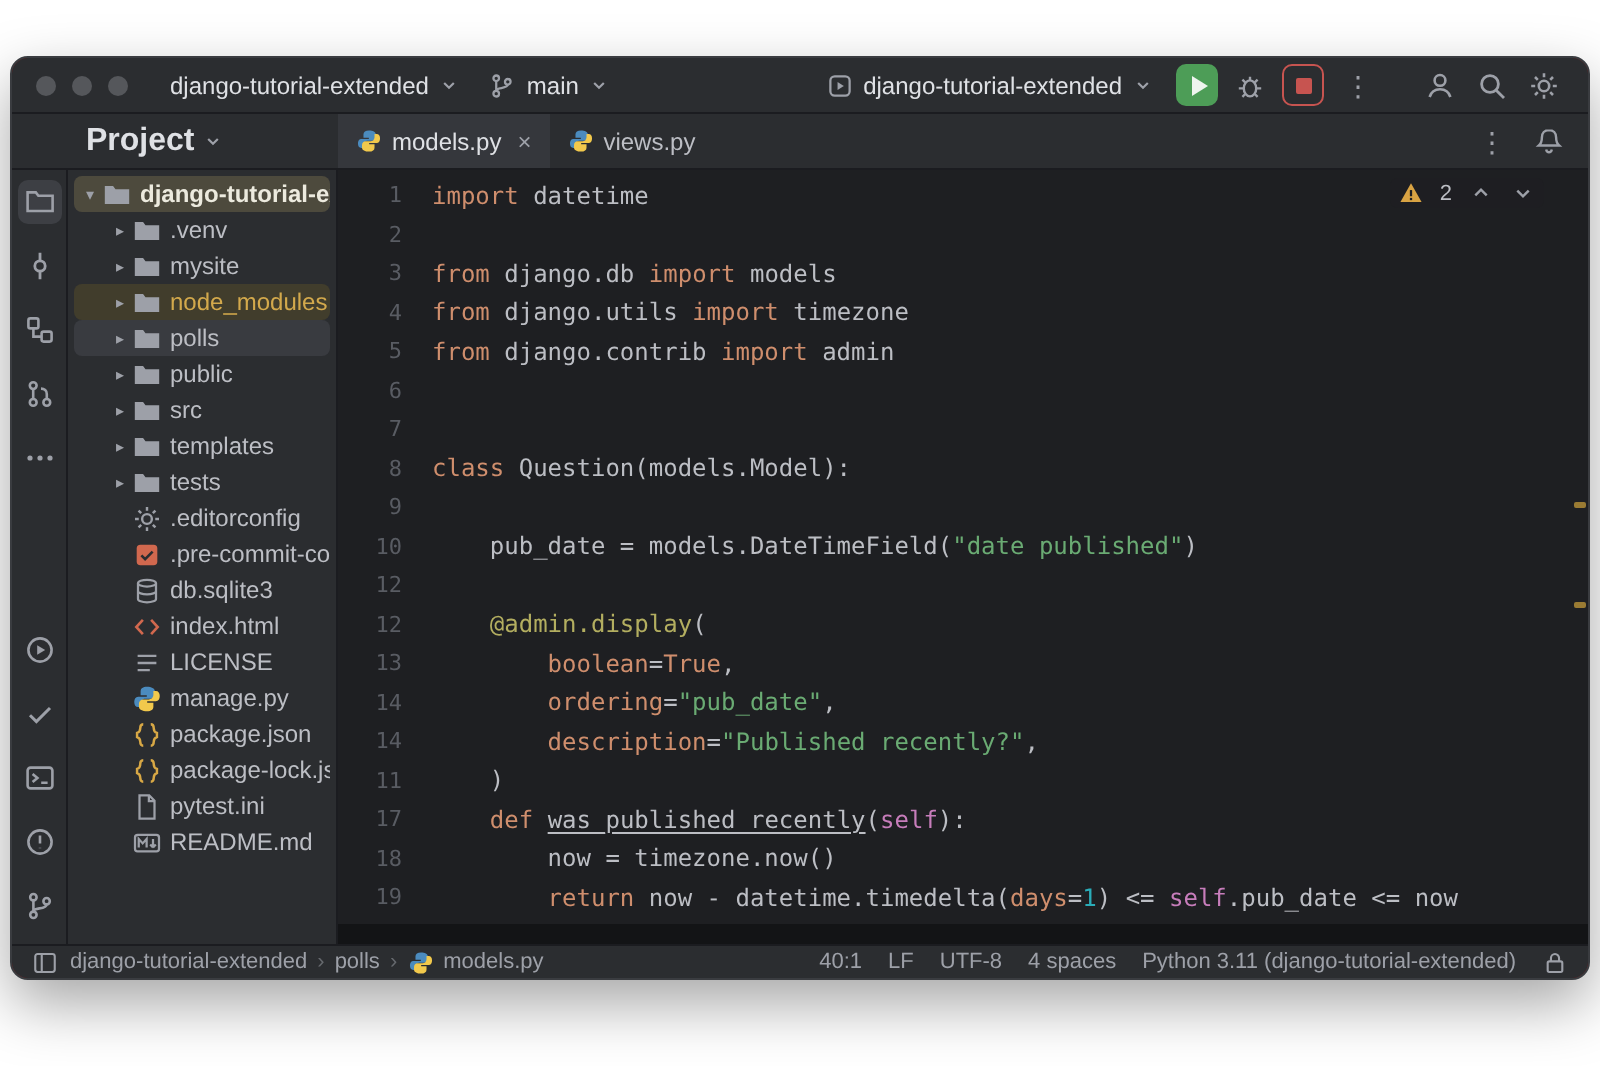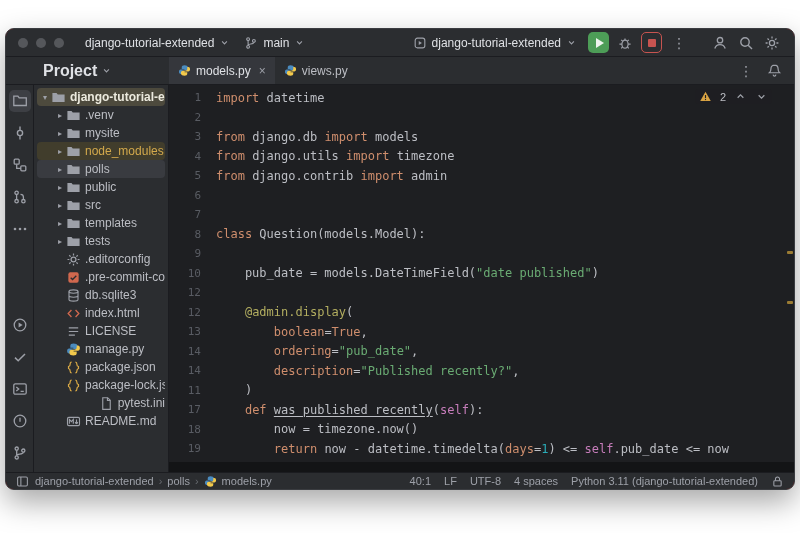--- a/index.html
+++ b/index.html
@@ -441,21 +441,21 @@
         </div>
         <div class="trow" style="padding-left: 17px;">
           <span class="chevt"></span>
           <span class="ticon">
             <svg viewBox="0 0 16 16" fill="none" stroke="#d8a845" stroke-width="1.3">
               <path d="M6 2.3C4.6 2.3 4.4 3.2 4.4 4.4c0 1-.1 2-1.7 2.5v2.2c1.6.5 1.7 1.5 1.7 2.5 0 1.2.2 2.1 1.6 2.1M10 2.3c1.4 0 1.6.9 1.6 2.1 0 1 .1 2 1.7 2.5v2.2c-1.6.5-1.7 1.5-1.7 2.5 0 1.2-.2 2.1-1.6 2.1"></path>
             </svg>
           </span>
           <span class="tlabel">package-lock.json</span>
         </div>
-        <div class="trow" style="padding-left: 17px; justify-content: flex-end;">
+        <div class="trow" style="padding-left: 17px;">
           <span class="chevt"></span>
           <span class="ticon">
             <svg viewBox="0 0 16 16" fill="none" stroke="#9da0a8" stroke-width="1.2">
               <path d="M4 1.8h5.2L12 4.6v9.6H4z"></path>
               <path d="M9 1.8v3h3"></path>
             </svg>
           </span>
           <span class="tlabel">pytest.ini</span>
         </div>
         <div class="trow" style="padding-left: 17px;">

